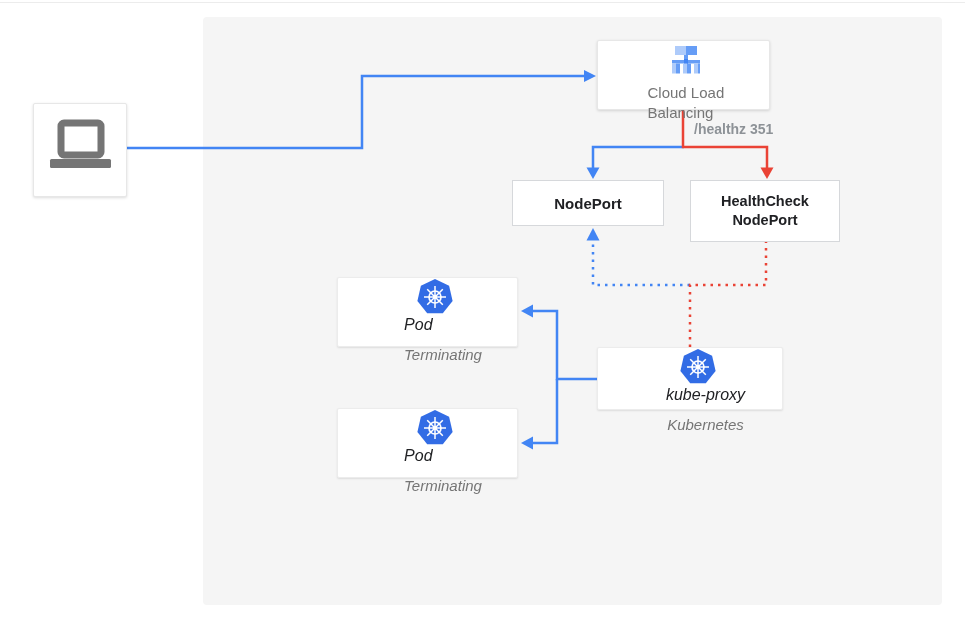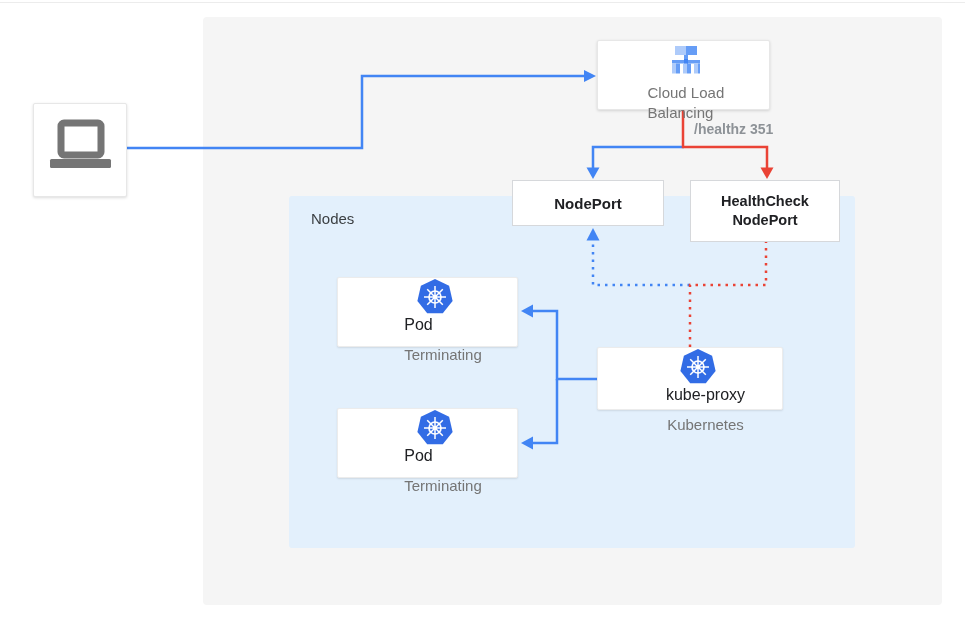--- a/index.html
+++ b/index.html
@@ -26,41 +26,38 @@
   .shadow-card{border:1px solid #e7e7e7;border-radius:2px;box-shadow:0 1px 3px rgba(0,0,0,.14);}
   .laptop-card{left:33px;top:103px;width:94px;height:94px;display:flex;align-items:center;justify-content:center;}
   .clb-card{left:597px;top:40px;width:173px;height:70px;display:flex;align-items:center;padding:0 10px 0 13px;}
   .clb-text{margin-left:13px;font-size:15px;line-height:1.35;color:var(--text-gray);width:88px;}
   .port-card{border:1.5px solid #d6d8db;display:flex;align-items:center;justify-content:center;text-align:center;
              font-weight:bold;color:var(--text-dark);background:#fff;}
   .nodeport-card{left:512px;top:180px;width:152px;height:46px;font-size:15px;}
   .hcnp-card{left:690px;top:180px;width:150px;height:62px;font-size:14.5px;line-height:1.28;}
   .hcnp-card span{width:110px;}
   .entity-card{display:flex;align-items:center;padding-left:15px;border:1px solid #ececec;border-radius:2px;
-               box-shadow:0 1px 2px rgba(0,0,0,.10);}
+               box-shadow:0 1px 2px rgba(0,0,0,.10);font-style:italic;}
   .pod1-card{left:337px;top:277px;width:181px;height:70px;}
   .pod2-card{left:337px;top:408px;width:181px;height:70px;}
   .kproxy-card{left:597px;top:347px;width:186px;height:63px;text-align:center;}
   .entity-text{margin-left:16px;}
   .entity-title{font-size:16px;color:var(--text-dark);}
   .entity-sub{font-size:15px;color:var(--text-gray);margin-top:12px;}
   .healthz{position:absolute;left:694px;top:121px;font-size:14px;font-weight:bold;color:var(--label-gray);}
   .icon-box{flex:none;display:flex;align-items:center;justify-content:center;}
 </style>
 </head>
 <body>
 
 <div class="stage">
   <div class="top-rule"></div>
 
   <div class="panel"></div>
 
-  <div class="nodes">
-    <div class="nodes-label">Nodes</div>
-  </div>
 
   <svg class="wires" viewBox="0 0 965 623">
 
     <path class="ln ln-blue" d="M127 148 H362 V76 H585"></path>
     <polygon class="ar-blue" points="596,76 584,70 584,82"></polygon>
 
     <path class="ln ln-blue" d="M684 147 H593 V168"></path>
     <polygon class="ar-blue" points="593,179 586.5,167.5 599.5,167.5"></polygon>
 
     <path class="ln ln-red" d="M683 110 V147 H767 V168"></path>

